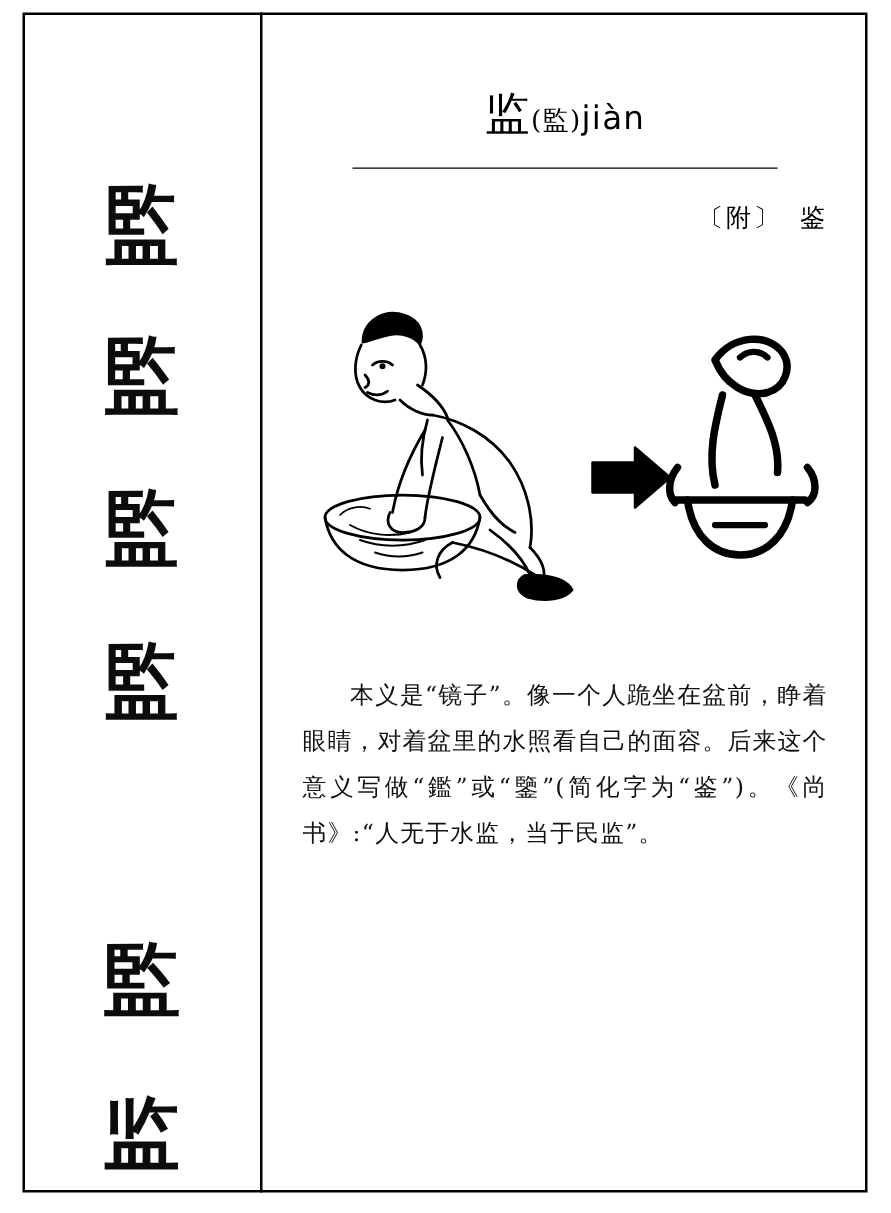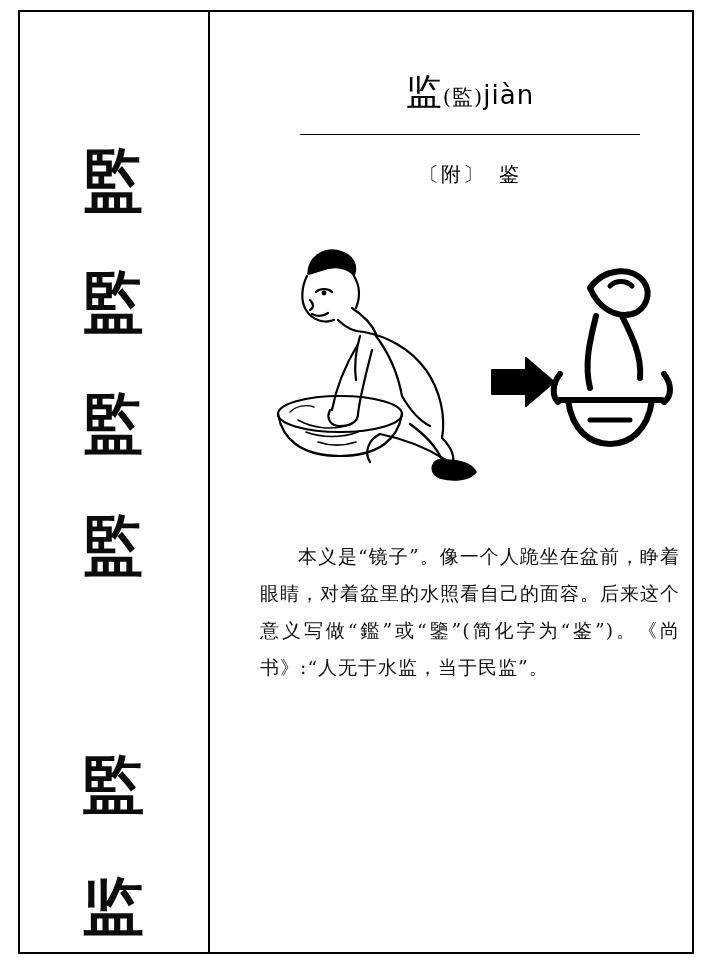--- a/index.html
+++ b/index.html
@@ -72,21 +72,21 @@
   .script-glyph.bronze2 { font-size: 60px; transform: scale(1.02, 1.12); }
   .script-glyph.bronze3 { font-size: 60px; transform: scale(1.0, 1.1); }
   .script-glyph.seal1   { font-size: 60px; transform: scale(1.0, 1.1); }
   .script-glyph.seal2   { font-size: 56px; transform: skewX(-3deg) scale(1.05,1.12); }
   .script-glyph.clerical{ font-size: 60px; transform: scale(1.05, 1.05); }
   .script-glyph.regular { font-size: 62px; font-weight: 700; }
 
   
   .body-col {
     position: absolute;
-    left: 230px;
+    left: 212px;
     top: 12px;
     width: 480px;
     height: 935px;
     box-sizing: border-box;
     padding: 60px 30px 20px 30px;
   }
 
   .headword {
     text-align: center;
     font-size: 36px;
@@ -104,24 +104,24 @@
   }
 
   .rule {
     width: 340px;
     height: 0;
     border-top: 1.5px solid #000;
     margin: 22px auto 0 auto;
   }
 
   .appendix {
-    text-align: center;
+    text-align: right;
     font-size: 20px;
     margin-top: 26px;
-    font-family: Liberation Serif, serif;
+    font-family: Liberation Sans, sans-serif;
     letter-spacing: 2px;
   }
 
   
   .illustration {
     position: relative;
     width: 420px;
     height: 300px;
     margin: 36px auto 0 auto;
   }

